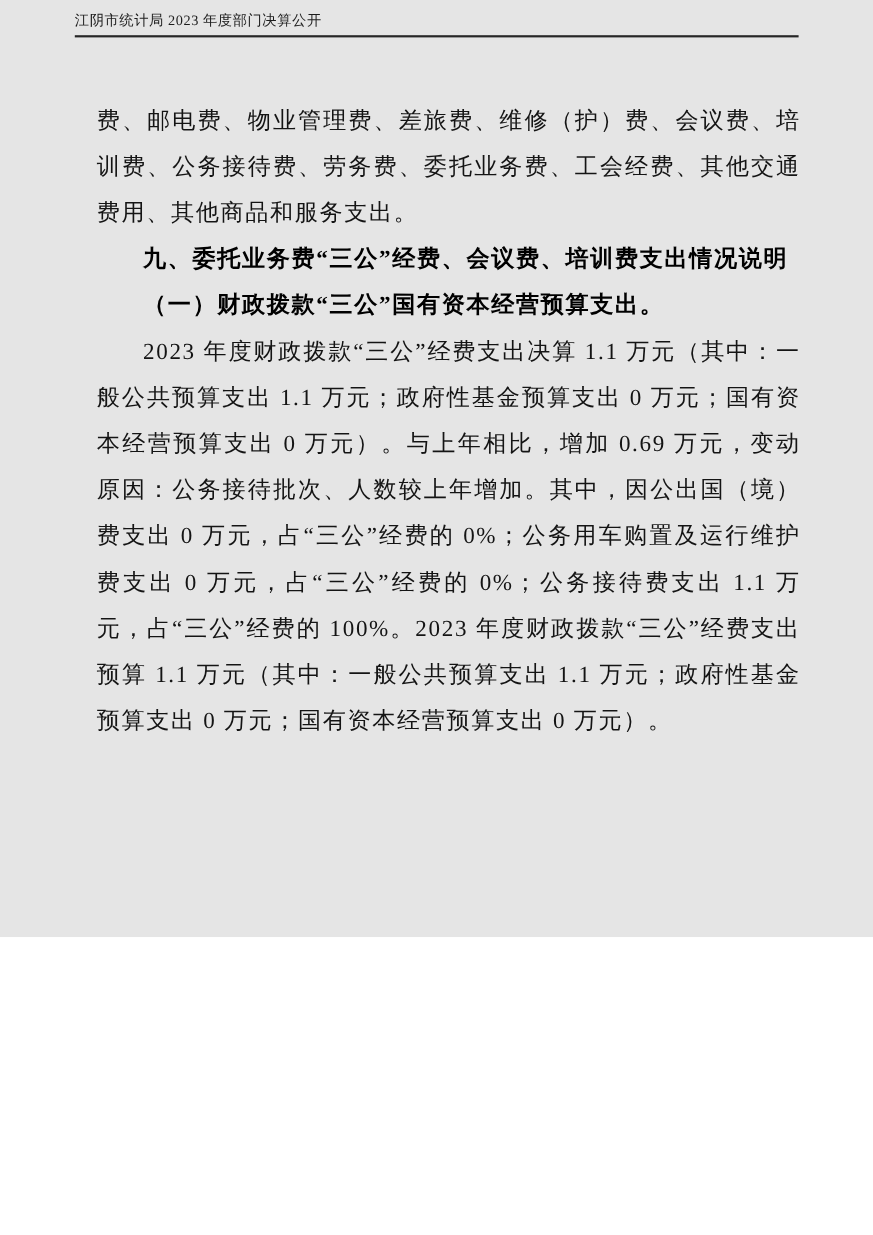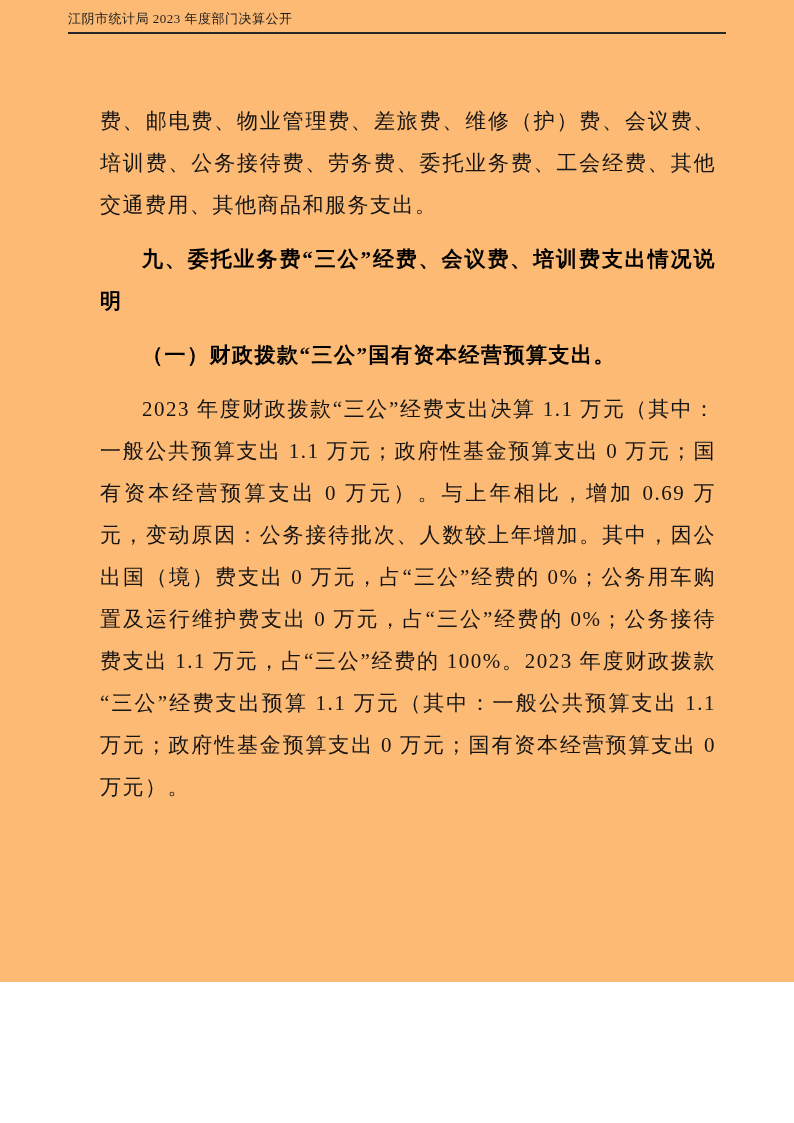--- a/index.html
+++ b/index.html
@@ -3,22 +3,22 @@
 <meta charset="utf-8">
 <style>
   html, body {
     margin: 0;
     padding: 0;
     background: #ffffff;
   }
   .page {
     position: relative;
     width: 794px;
-    height: 982px;
-    background: #fdba74;
+    height: 852px;
+    background: #e5e5e5;
     overflow: hidden;
     font-family: "Liberation Serif", "DejaVu Serif", serif;
     color: #1a1a1a;
   }
   
   .header {
     position: absolute;
     left: 68px;
     top: 10px;
     width: 658px;
@@ -35,21 +35,21 @@
     left: 88px;
     top: 88px;
     width: 640px;
     font-size: 21px;
     line-height: 42px;
     text-align: justify;
     text-justify: inter-ideograph;
     letter-spacing: 1.5px;
     color: #141414;
   }
-  .para { margin: 12px; }
+  .para { margin: 0; }
   .indent { text-indent: 2em; }
   .heading {
     font-weight: 700;
     color: #000000;
   }
   
   .footer {
     position: absolute;
     left: 0;
     right: 0;

